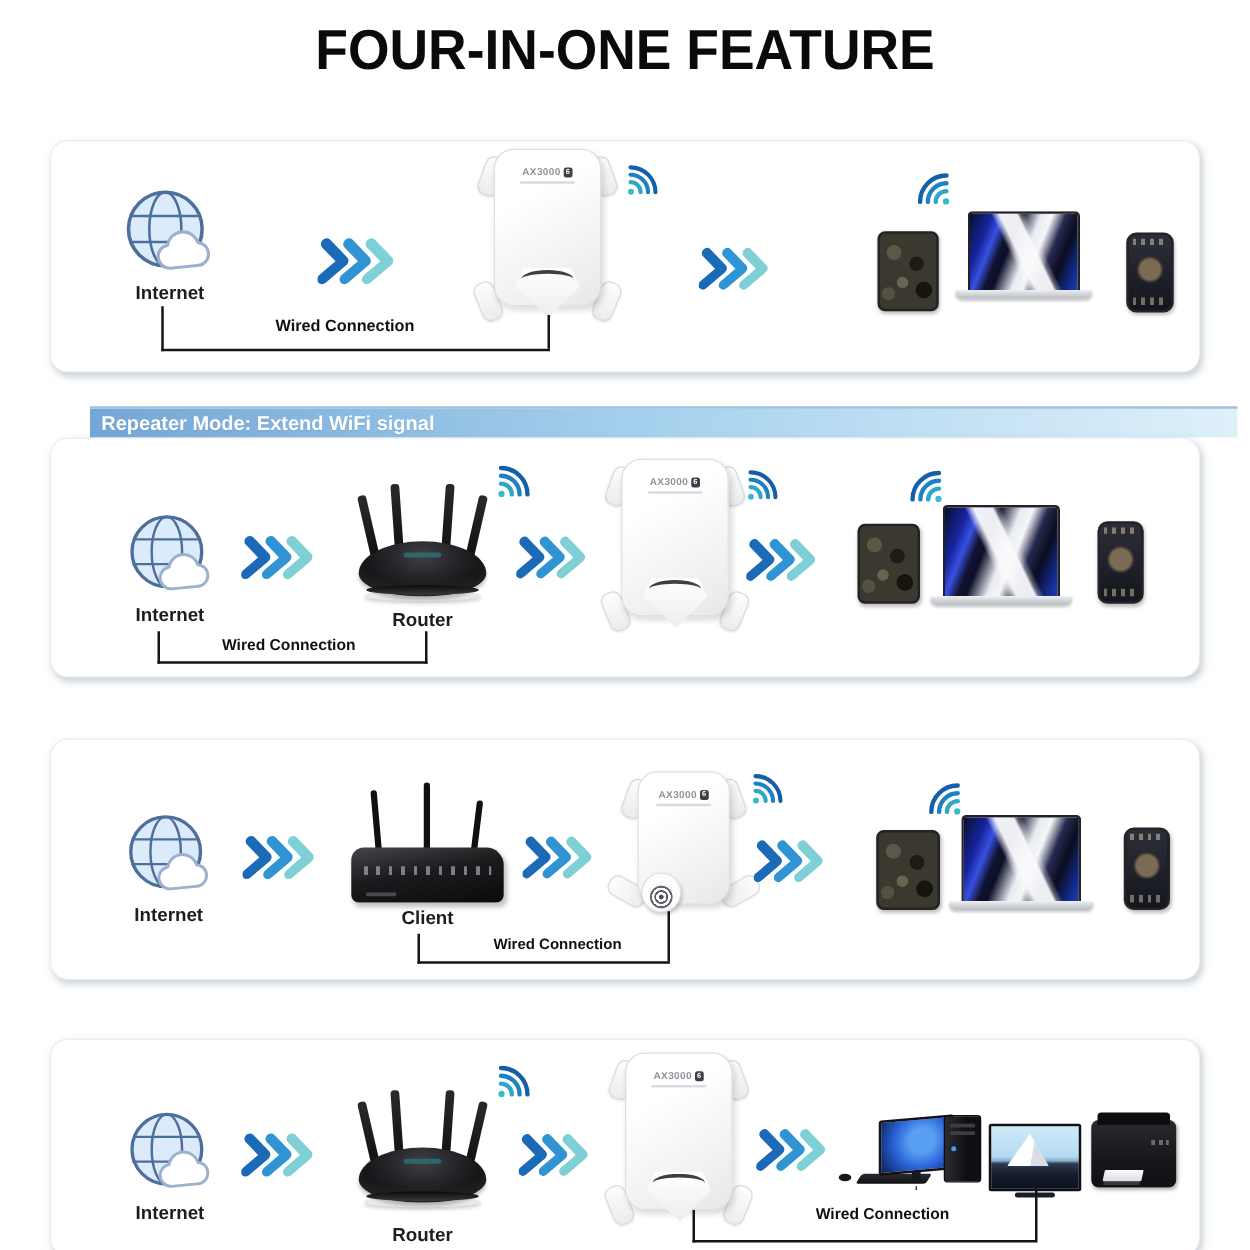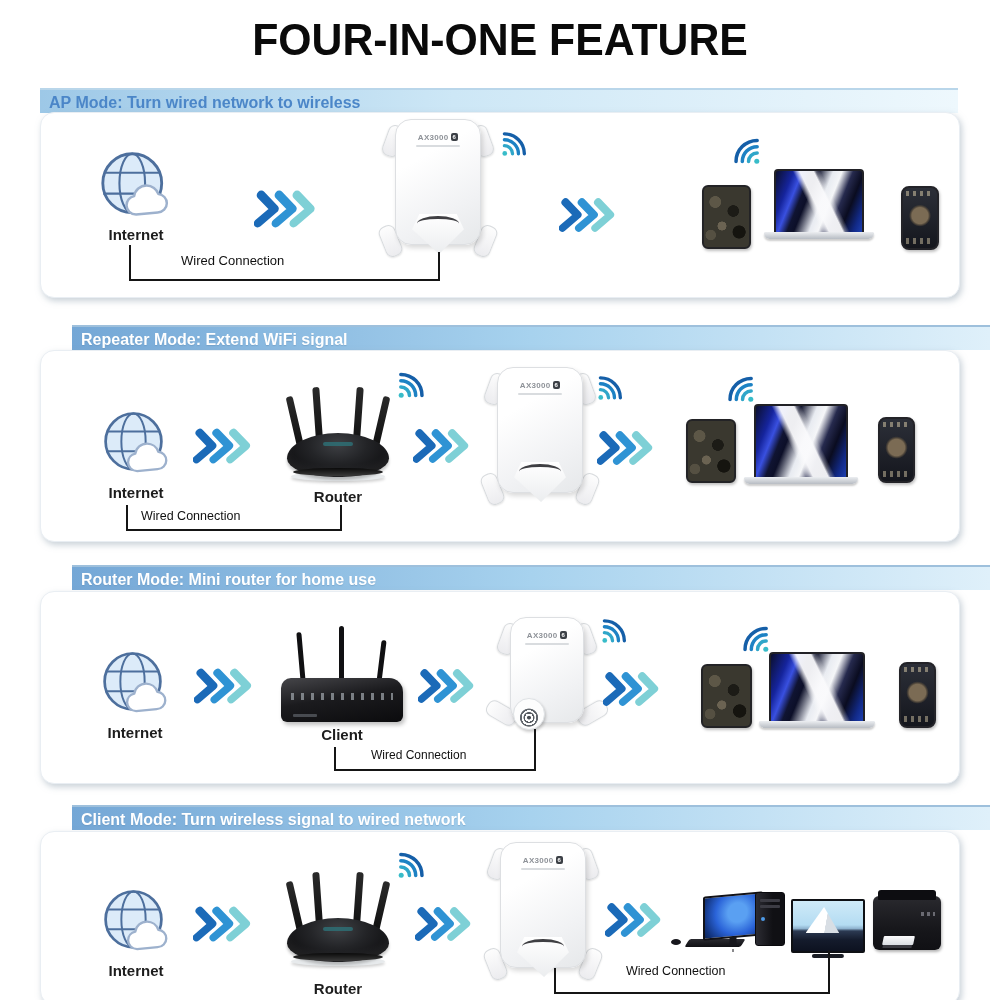--- a/index.html
+++ b/index.html
@@ -25,21 +25,21 @@
     border-radius:14px;box-shadow:2px 3px 6px rgba(150,165,180,.5);}
   #card1{top:112px;height:184px}
   #card2{top:350px;height:190px}
   #card3{top:591px;height:191px}
   #card4{top:831px;height:172px}
 
   
   .icon{position:absolute;}
   .wifi.mirror{transform:scaleX(-1);}
   .place-label{position:absolute;text-align:center;font-weight:700;font-size:15px;color:#1d1d1d;}
-  .wired-label{position:absolute;font-weight:400;font-size:13px;color:#101010;}
+  .wired-label{position:absolute;text-align:center;font-weight:700;font-size:13px;color:#101010;}
   .bracket{position:absolute;border:0 solid #151515;}
   .br-lb{border-left-width:2.5px;border-bottom-width:2.5px;}
   .br-lbr{border-left-width:2.5px;border-bottom-width:2.5px;border-right-width:2.5px;}
   .br-l{border-left-width:2.5px;}
 
   
   .extender{position:absolute;}
   .extender .ant{position:absolute;width:15px;height:30px;background:linear-gradient(#fdfdfd,#ececef);
     border:1px solid #d7dadd;border-radius:7px;box-shadow:0 1px 2px rgba(0,0,0,.12);}
   .extender .a-tl{left:-3px;top:6px;transform:rotate(20deg);}
@@ -227,21 +227,20 @@
   #card4 .br-a{left:513px;top:136px;width:274px;height:24px;}
   #card4 .br-b{left:787px;top:118px;width:2px;height:42px;}
 </style>
 </head>
 <body>
 
 <div id="page">
 
   <div class="page-title">FOUR-IN-ONE FEATURE</div>
 
-  <div class="mode-header hdr-first" id="hdr1">AP Mode: Turn wired network to wireless</div>
   <div class="mode-card" id="card1">
     <span class="icon globe">
         <svg viewBox="0 0 86 80">
           <circle cx="38" cy="36" r="31" fill="#dcebf9" stroke="#4d6f9d" stroke-width="3"></circle>
           <ellipse cx="38" cy="36" rx="13.5" ry="31" fill="none" stroke="#4d6f9d" stroke-width="2.2"></ellipse>
           <line x1="9" y1="25" x2="67" y2="25" stroke="#4d6f9d" stroke-width="2.2"></line>
           <line x1="7.5" y1="47" x2="68.5" y2="47" stroke="#4d6f9d" stroke-width="2.2"></line>
           <path d="M42 69 c-5.5 0 -10 -4.4 -10 -9.8 c0 -4.8 3.4 -8.7 8 -9.6 c0.9 -6.3 6.4 -11.2 13 -11.2 c5.8 0 10.8 3.8 12.6 9.1 c4.9 0.4 8.8 4.5 8.8 9.6 c0 5.3 -4.3 9.7 -9.6 9.7 z" fill="#ffffff" stroke="#9db1cd" stroke-width="2.6" stroke-linejoin="round"></path>
         </svg>
       </span>
@@ -401,21 +400,20 @@
     <div class="tablet"></div>
     <div class="laptop">
       <div class="lscreen"></div>
       <div class="lbase"></div>
     </div>
     <div class="phone"></div>
     <div class="bracket br-lbr br-a"></div>
     <div class="wired-label lbl-wired">Wired Connection</div>
   </div>
 
-  <div class="mode-header hdr-rest" id="hdr3">Router Mode: Mini router for home use</div>
   <div class="mode-card" id="card3">
     <span class="icon globe">
         <svg viewBox="0 0 86 80">
           <circle cx="38" cy="36" r="31" fill="#dcebf9" stroke="#4d6f9d" stroke-width="3"></circle>
           <ellipse cx="38" cy="36" rx="13.5" ry="31" fill="none" stroke="#4d6f9d" stroke-width="2.2"></ellipse>
           <line x1="9" y1="25" x2="67" y2="25" stroke="#4d6f9d" stroke-width="2.2"></line>
           <line x1="7.5" y1="47" x2="68.5" y2="47" stroke="#4d6f9d" stroke-width="2.2"></line>
           <path d="M42 69 c-5.5 0 -10 -4.4 -10 -9.8 c0 -4.8 3.4 -8.7 8 -9.6 c0.9 -6.3 6.4 -11.2 13 -11.2 c5.8 0 10.8 3.8 12.6 9.1 c4.9 0.4 8.8 4.5 8.8 9.6 c0 5.3 -4.3 9.7 -9.6 9.7 z" fill="#ffffff" stroke="#9db1cd" stroke-width="2.6" stroke-linejoin="round"></path>
         </svg>
       </span>
@@ -492,21 +490,20 @@
     <div class="laptop">
       <div class="lscreen"></div>
       <div class="lbase"></div>
     </div>
     <div class="phone"></div>
     <div class="bracket br-lb br-a"></div>
     <div class="bracket br-l br-b"></div>
     <div class="wired-label lbl-wired">Wired Connection</div>
   </div>
 
-  <div class="mode-header hdr-rest" id="hdr4">Client Mode: Turn wireless signal to wired network</div>
   <div class="mode-card" id="card4">
     <span class="icon globe">
         <svg viewBox="0 0 86 80">
           <circle cx="38" cy="36" r="31" fill="#dcebf9" stroke="#4d6f9d" stroke-width="3"></circle>
           <ellipse cx="38" cy="36" rx="13.5" ry="31" fill="none" stroke="#4d6f9d" stroke-width="2.2"></ellipse>
           <line x1="9" y1="25" x2="67" y2="25" stroke="#4d6f9d" stroke-width="2.2"></line>
           <line x1="7.5" y1="47" x2="68.5" y2="47" stroke="#4d6f9d" stroke-width="2.2"></line>
           <path d="M42 69 c-5.5 0 -10 -4.4 -10 -9.8 c0 -4.8 3.4 -8.7 8 -9.6 c0.9 -6.3 6.4 -11.2 13 -11.2 c5.8 0 10.8 3.8 12.6 9.1 c4.9 0.4 8.8 4.5 8.8 9.6 c0 5.3 -4.3 9.7 -9.6 9.7 z" fill="#ffffff" stroke="#9db1cd" stroke-width="2.6" stroke-linejoin="round"></path>
         </svg>
       </span>

